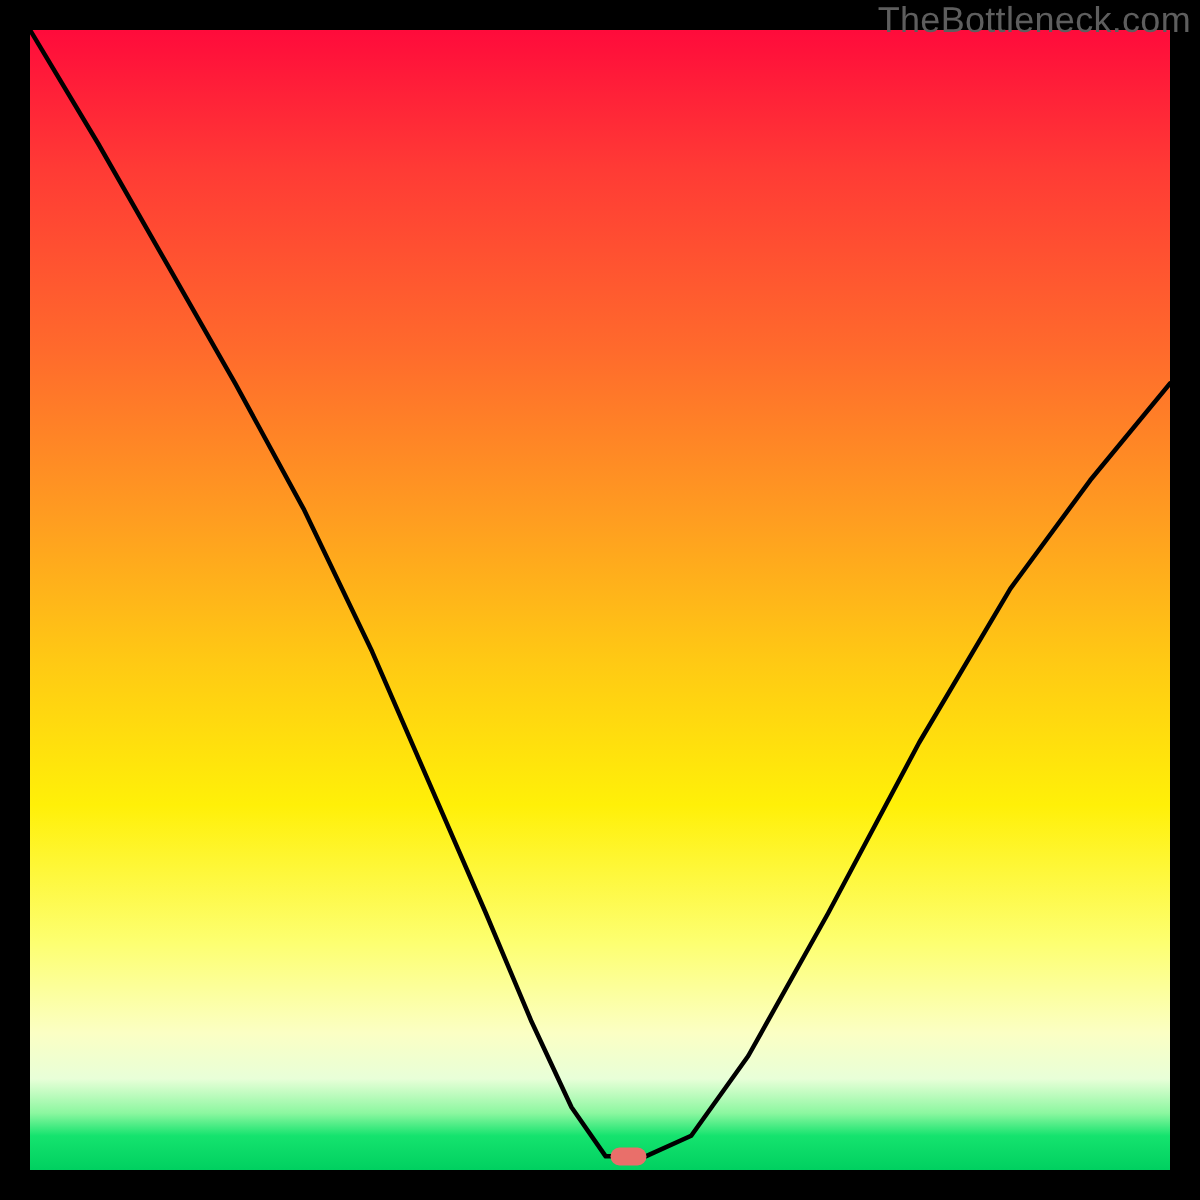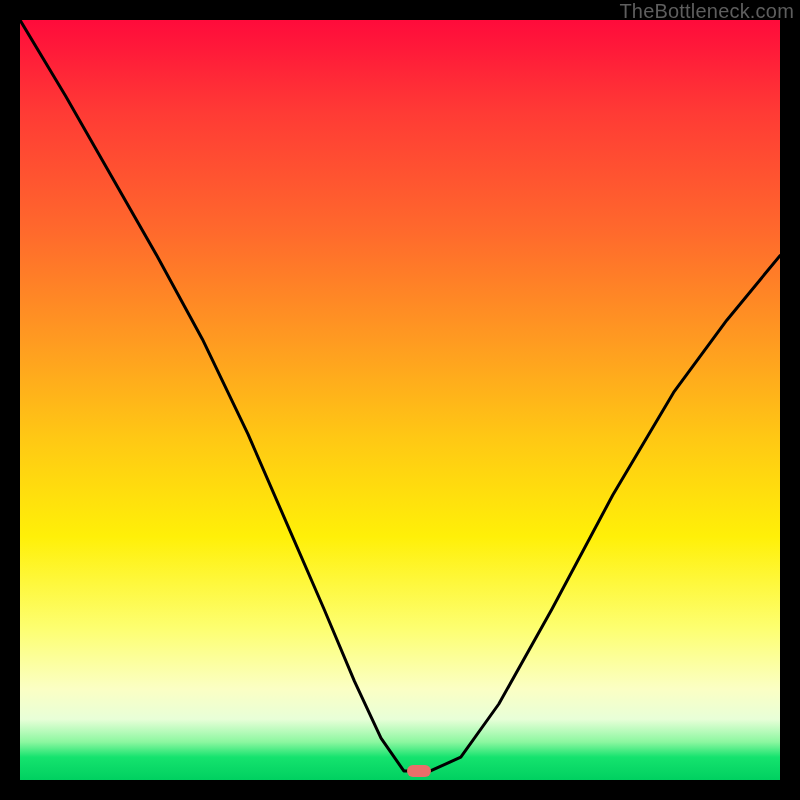--- a/index.html
+++ b/index.html
@@ -54,21 +54,21 @@
     height: 12px;
     border-radius: 6px;
     background: #e96f6a;
     transform: translate(-50%, -50%);
   }
   .watermark {
     position: absolute;
     top: 0;
     right: 6px;
     color: #5e5e5e;
-    font-size: 20px;
+    font-size: 24px;
     letter-spacing: 0.2px;
     user-select: none;
   }
 </style>
 </head>
 <body>
 
 <div class="frame">
   <div class="plot">
     <svg class="curve" viewBox="0 0 760 760" preserveAspectRatio="none">

